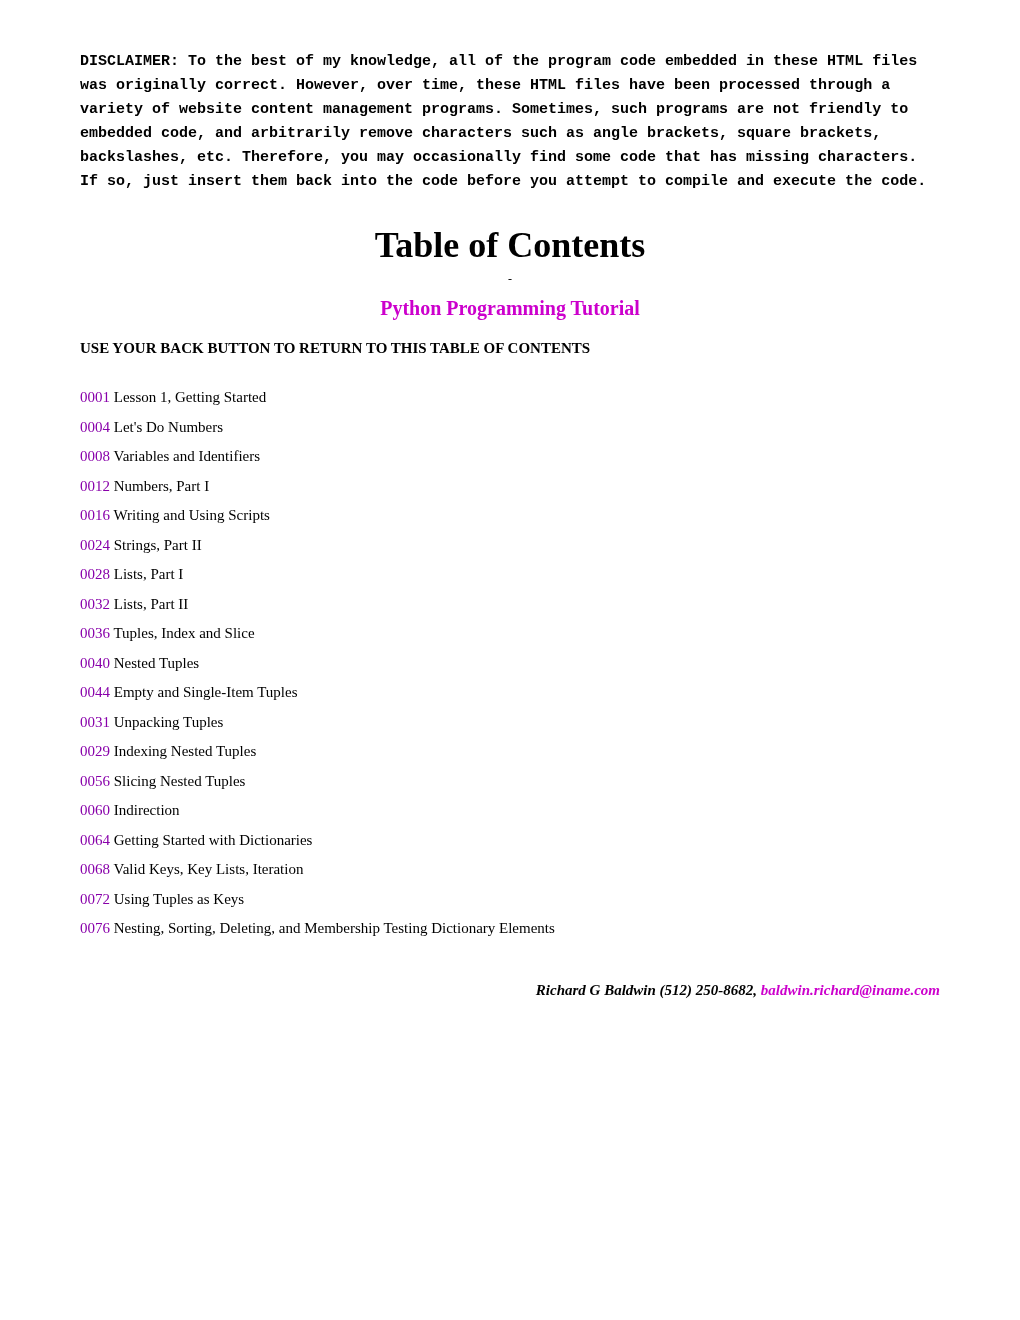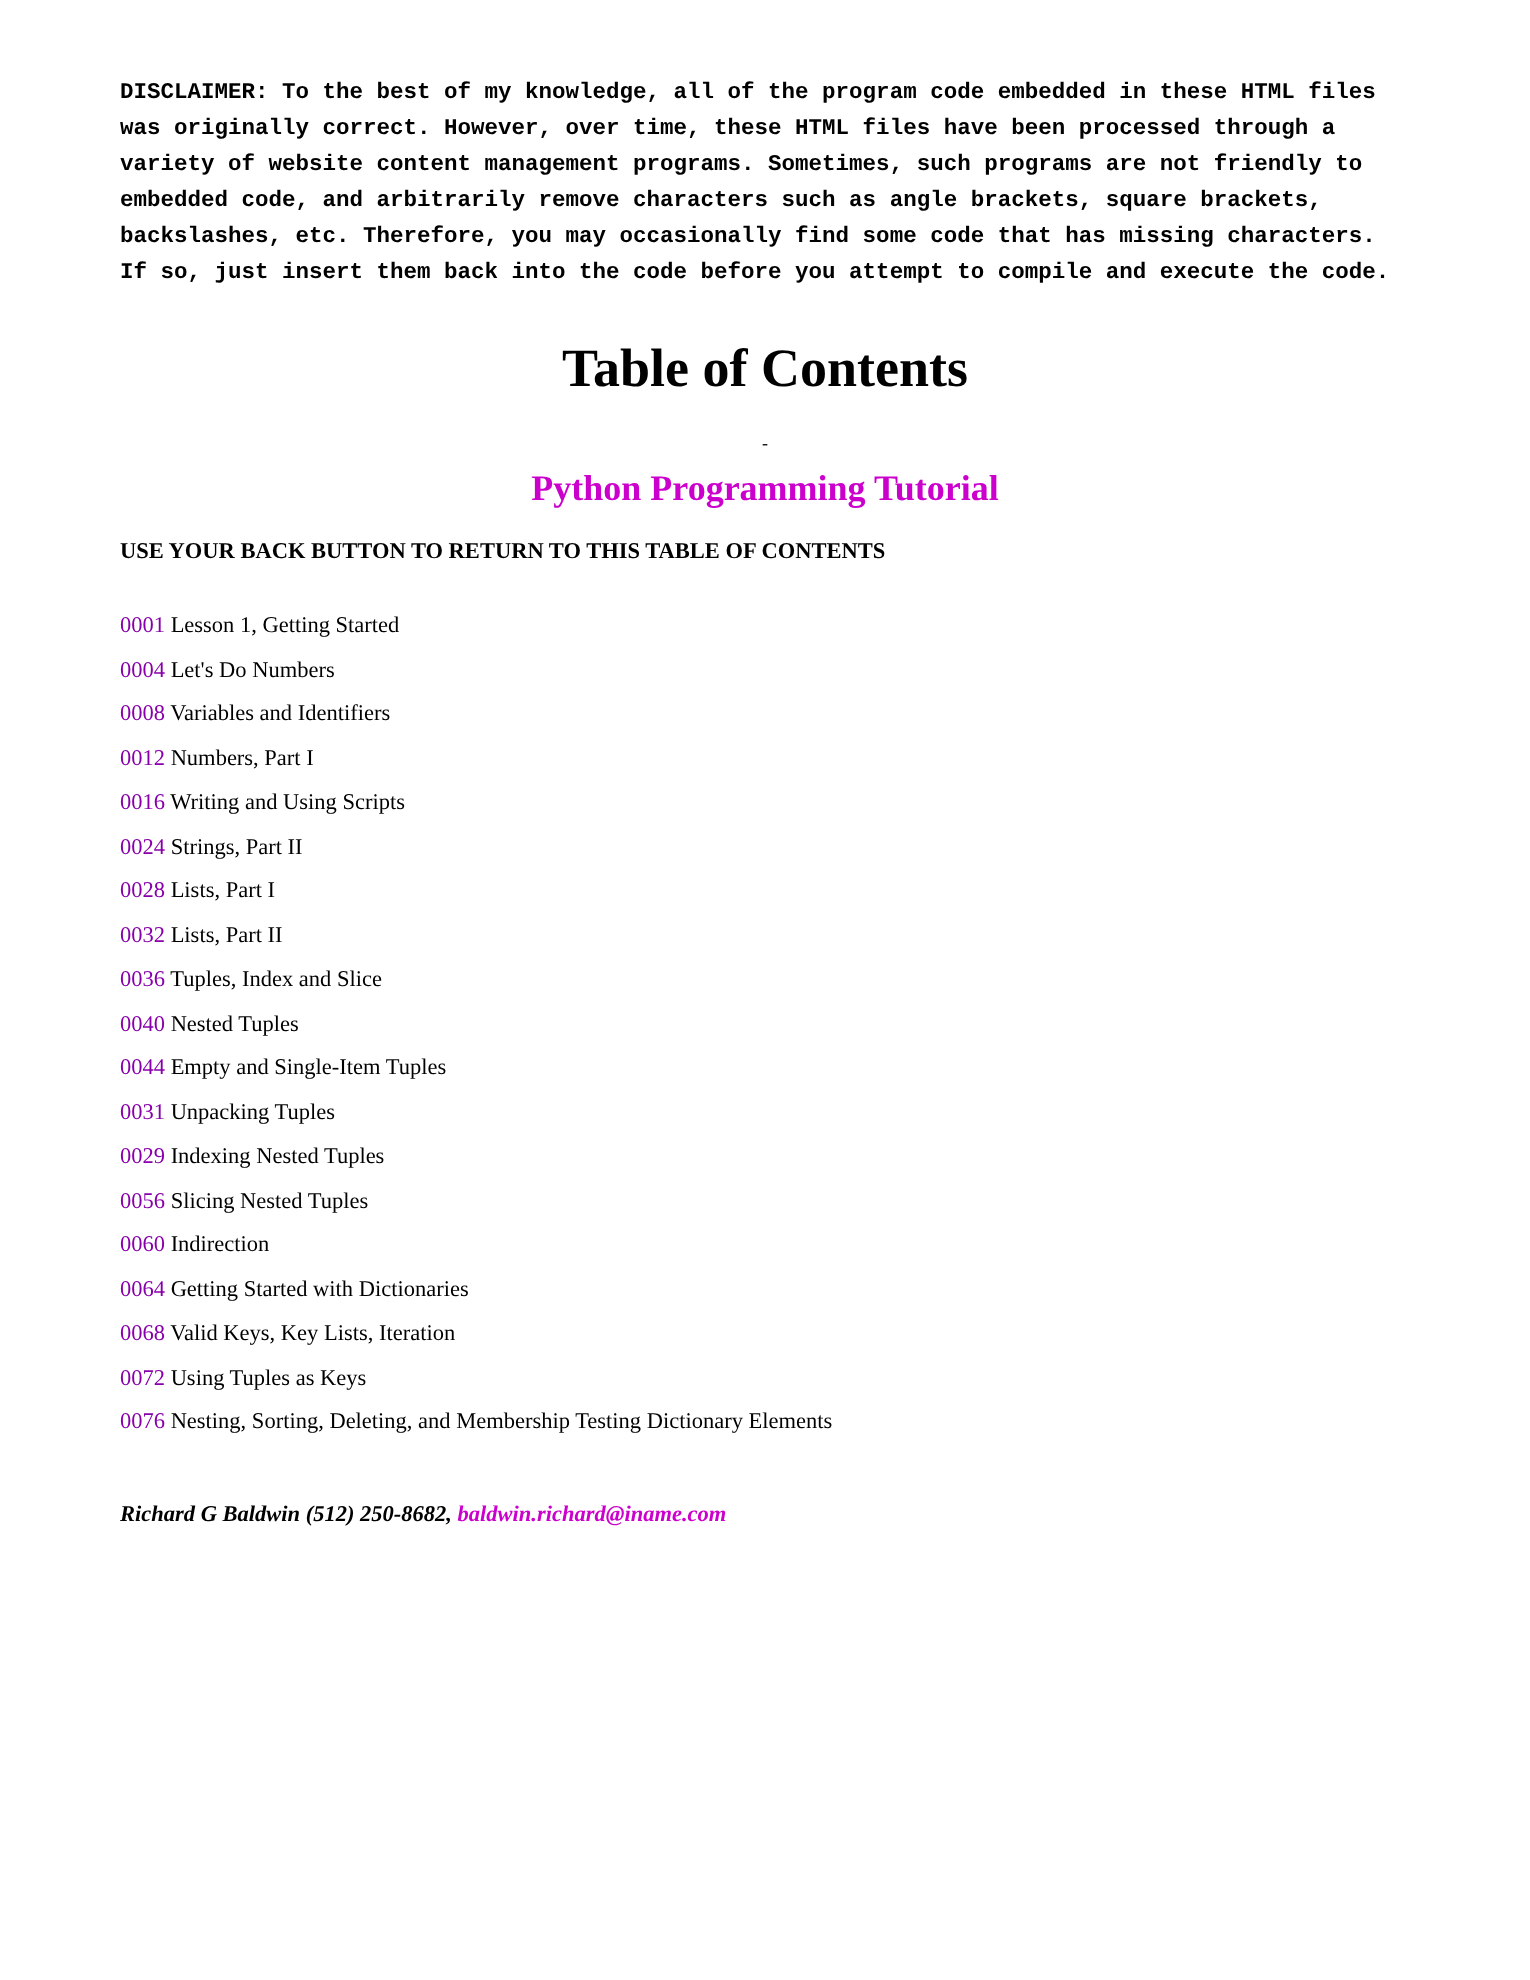--- a/index.html
+++ b/index.html
@@ -23,35 +23,35 @@
       font-weight: bold;
       line-height: 1.6;
       margin-bottom: 30px;
       font-family: Liberation Mono, monospace;
     }
 
     .toc-title {
       text-align: center;
       font-size: 36px;
       font-weight: bold;
-      margin-bottom: 22px;
+      margin-bottom: 6px;
     }
 
     .toc-anchor {
       display: block;
       text-align: center;
       font-size: 12px;
       color: #000;
       text-decoration: none;
       margin-bottom: 10px;
     }
 
     .tutorial-title {
       text-align: center;
-      font-size: 24px;
+      font-size: 20px;
       font-weight: bold;
       color: #cc00cc;
       margin-bottom: 20px;
     }
 
     .back-button-note {
       font-size: 15px;
       font-weight: bold;
       margin-bottom: 28px;
     }
@@ -66,21 +66,21 @@
       font-size: 15px;
       line-height: 1.7;
     }
 
     .toc-list li a {
       color: #8800aa;
       text-decoration: none;
     }
 
     .author-info {
-      text-align: left;
+      text-align: right;
       font-size: 15px;
       font-style: italic;
       font-weight: bold;
       margin-top: 20px;
     }
 
     .author-info a {
       color: #cc00cc;
       text-decoration: none;
     }

